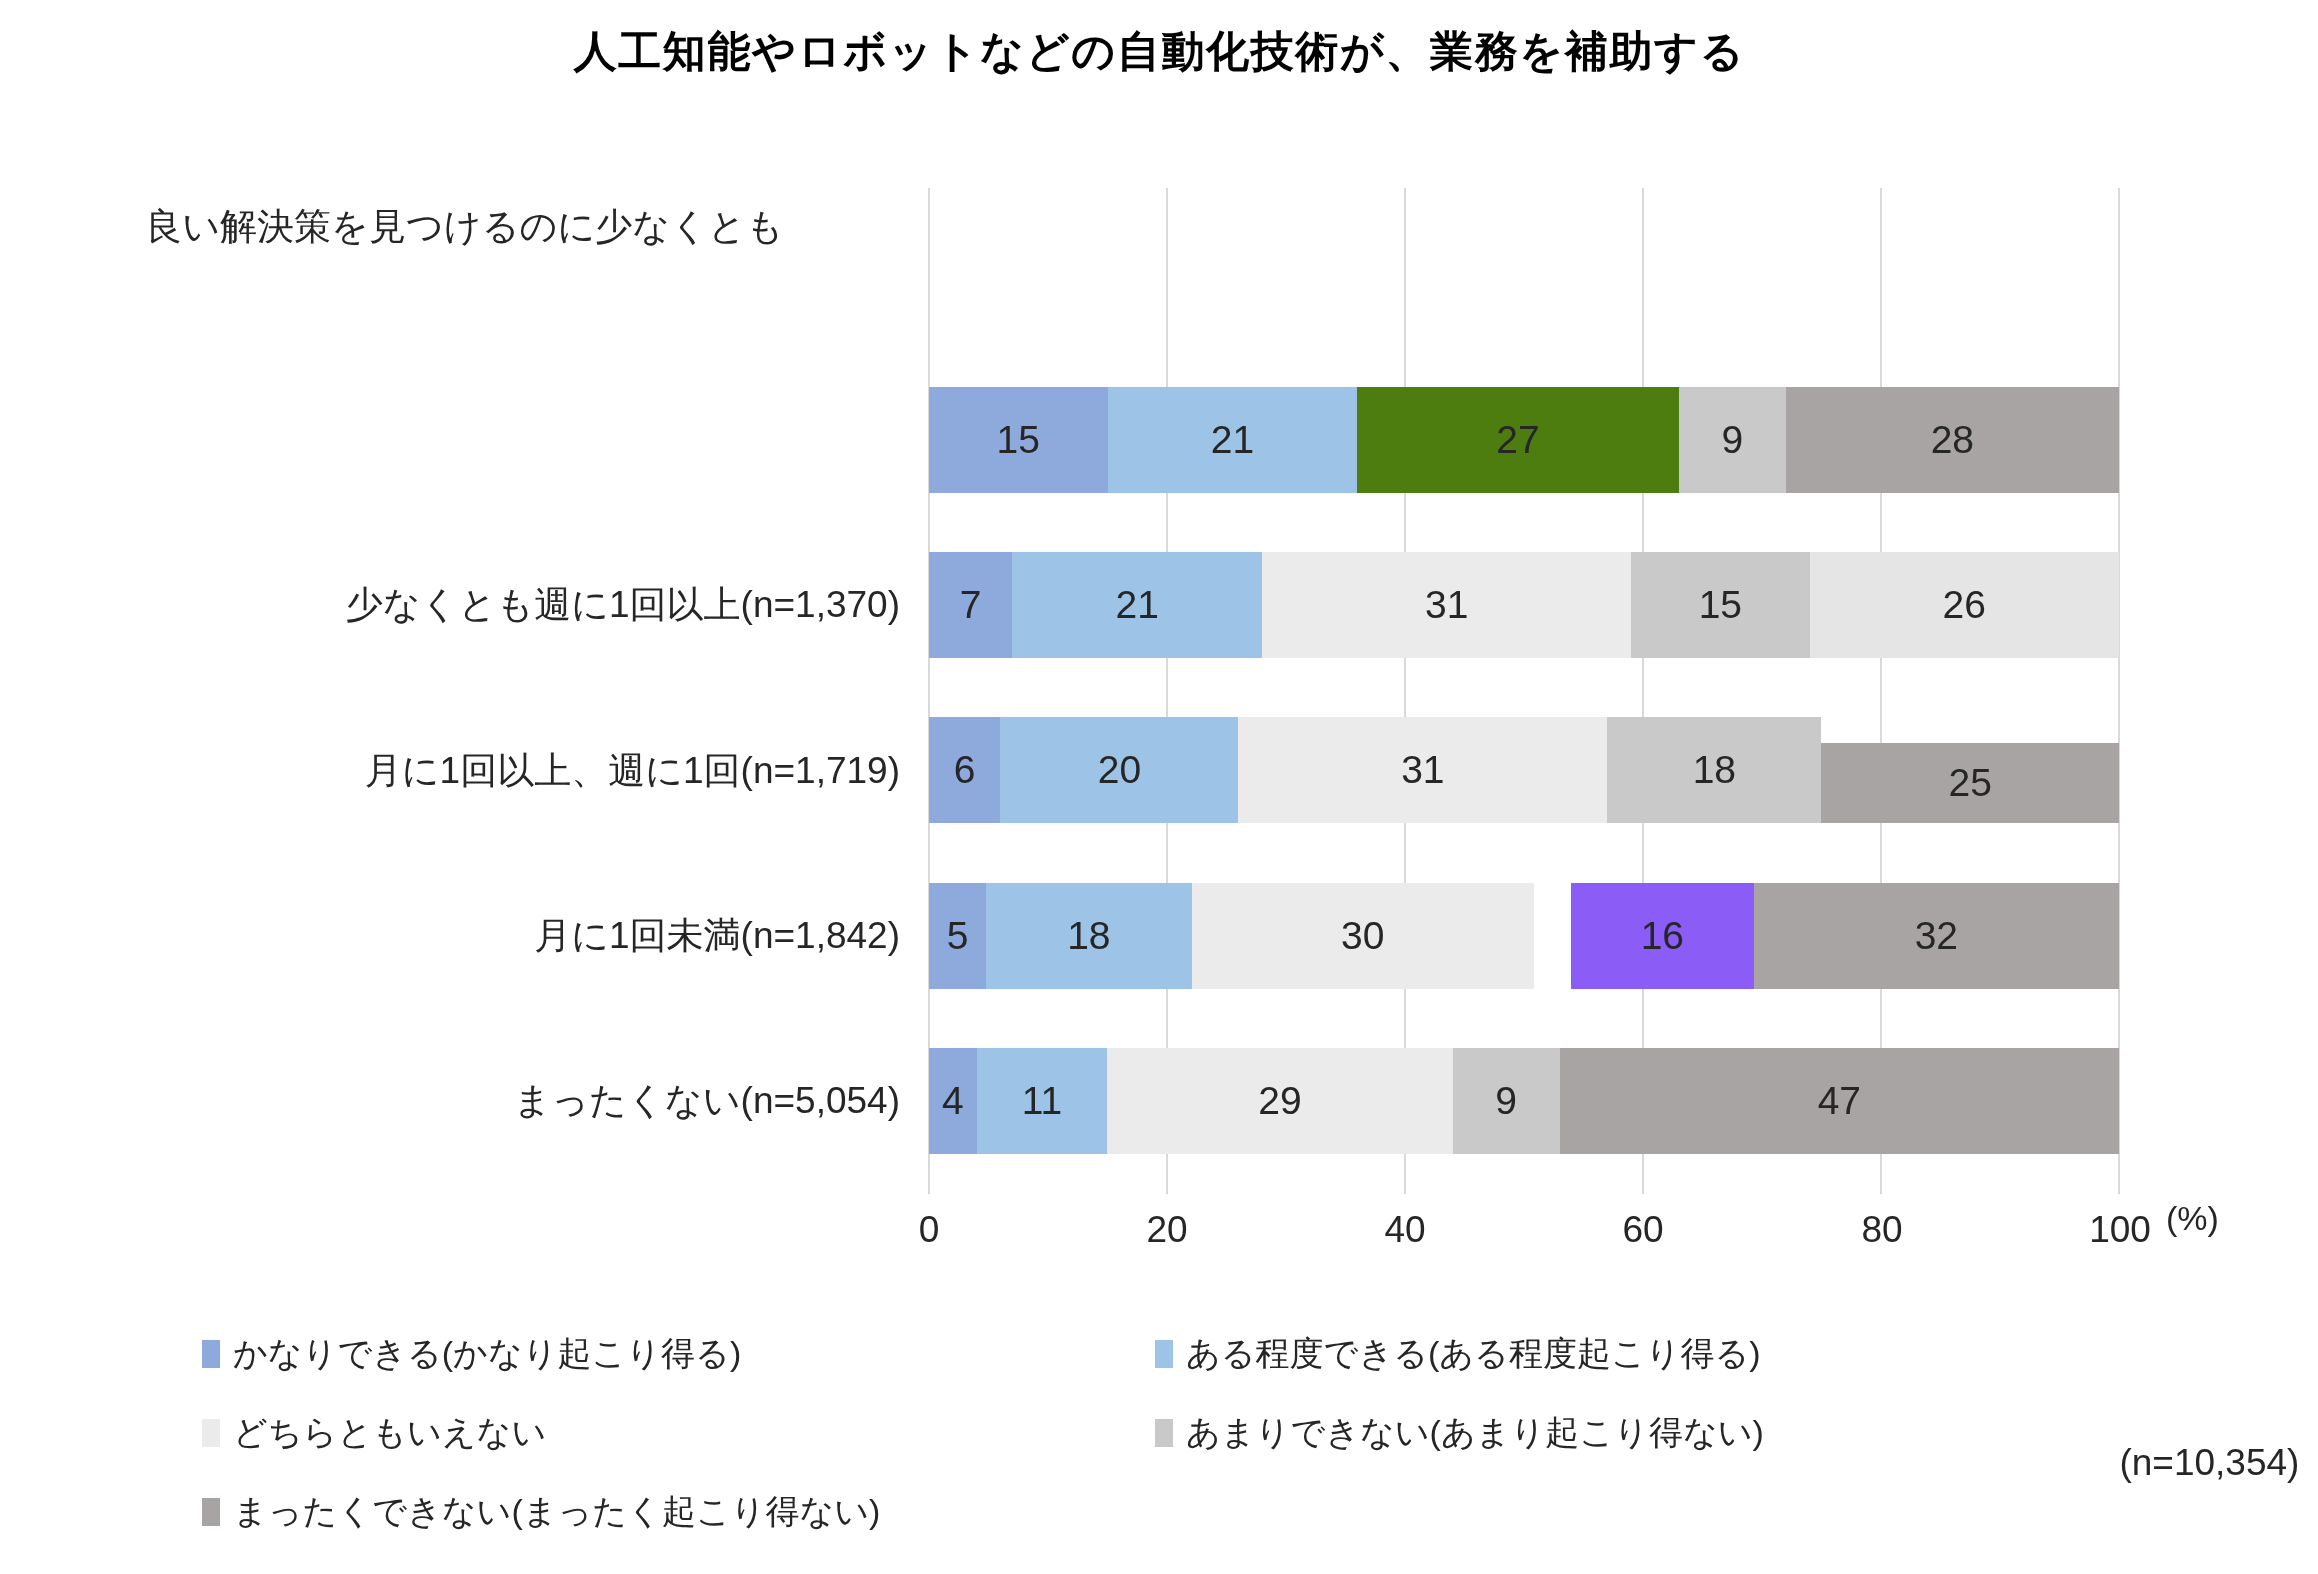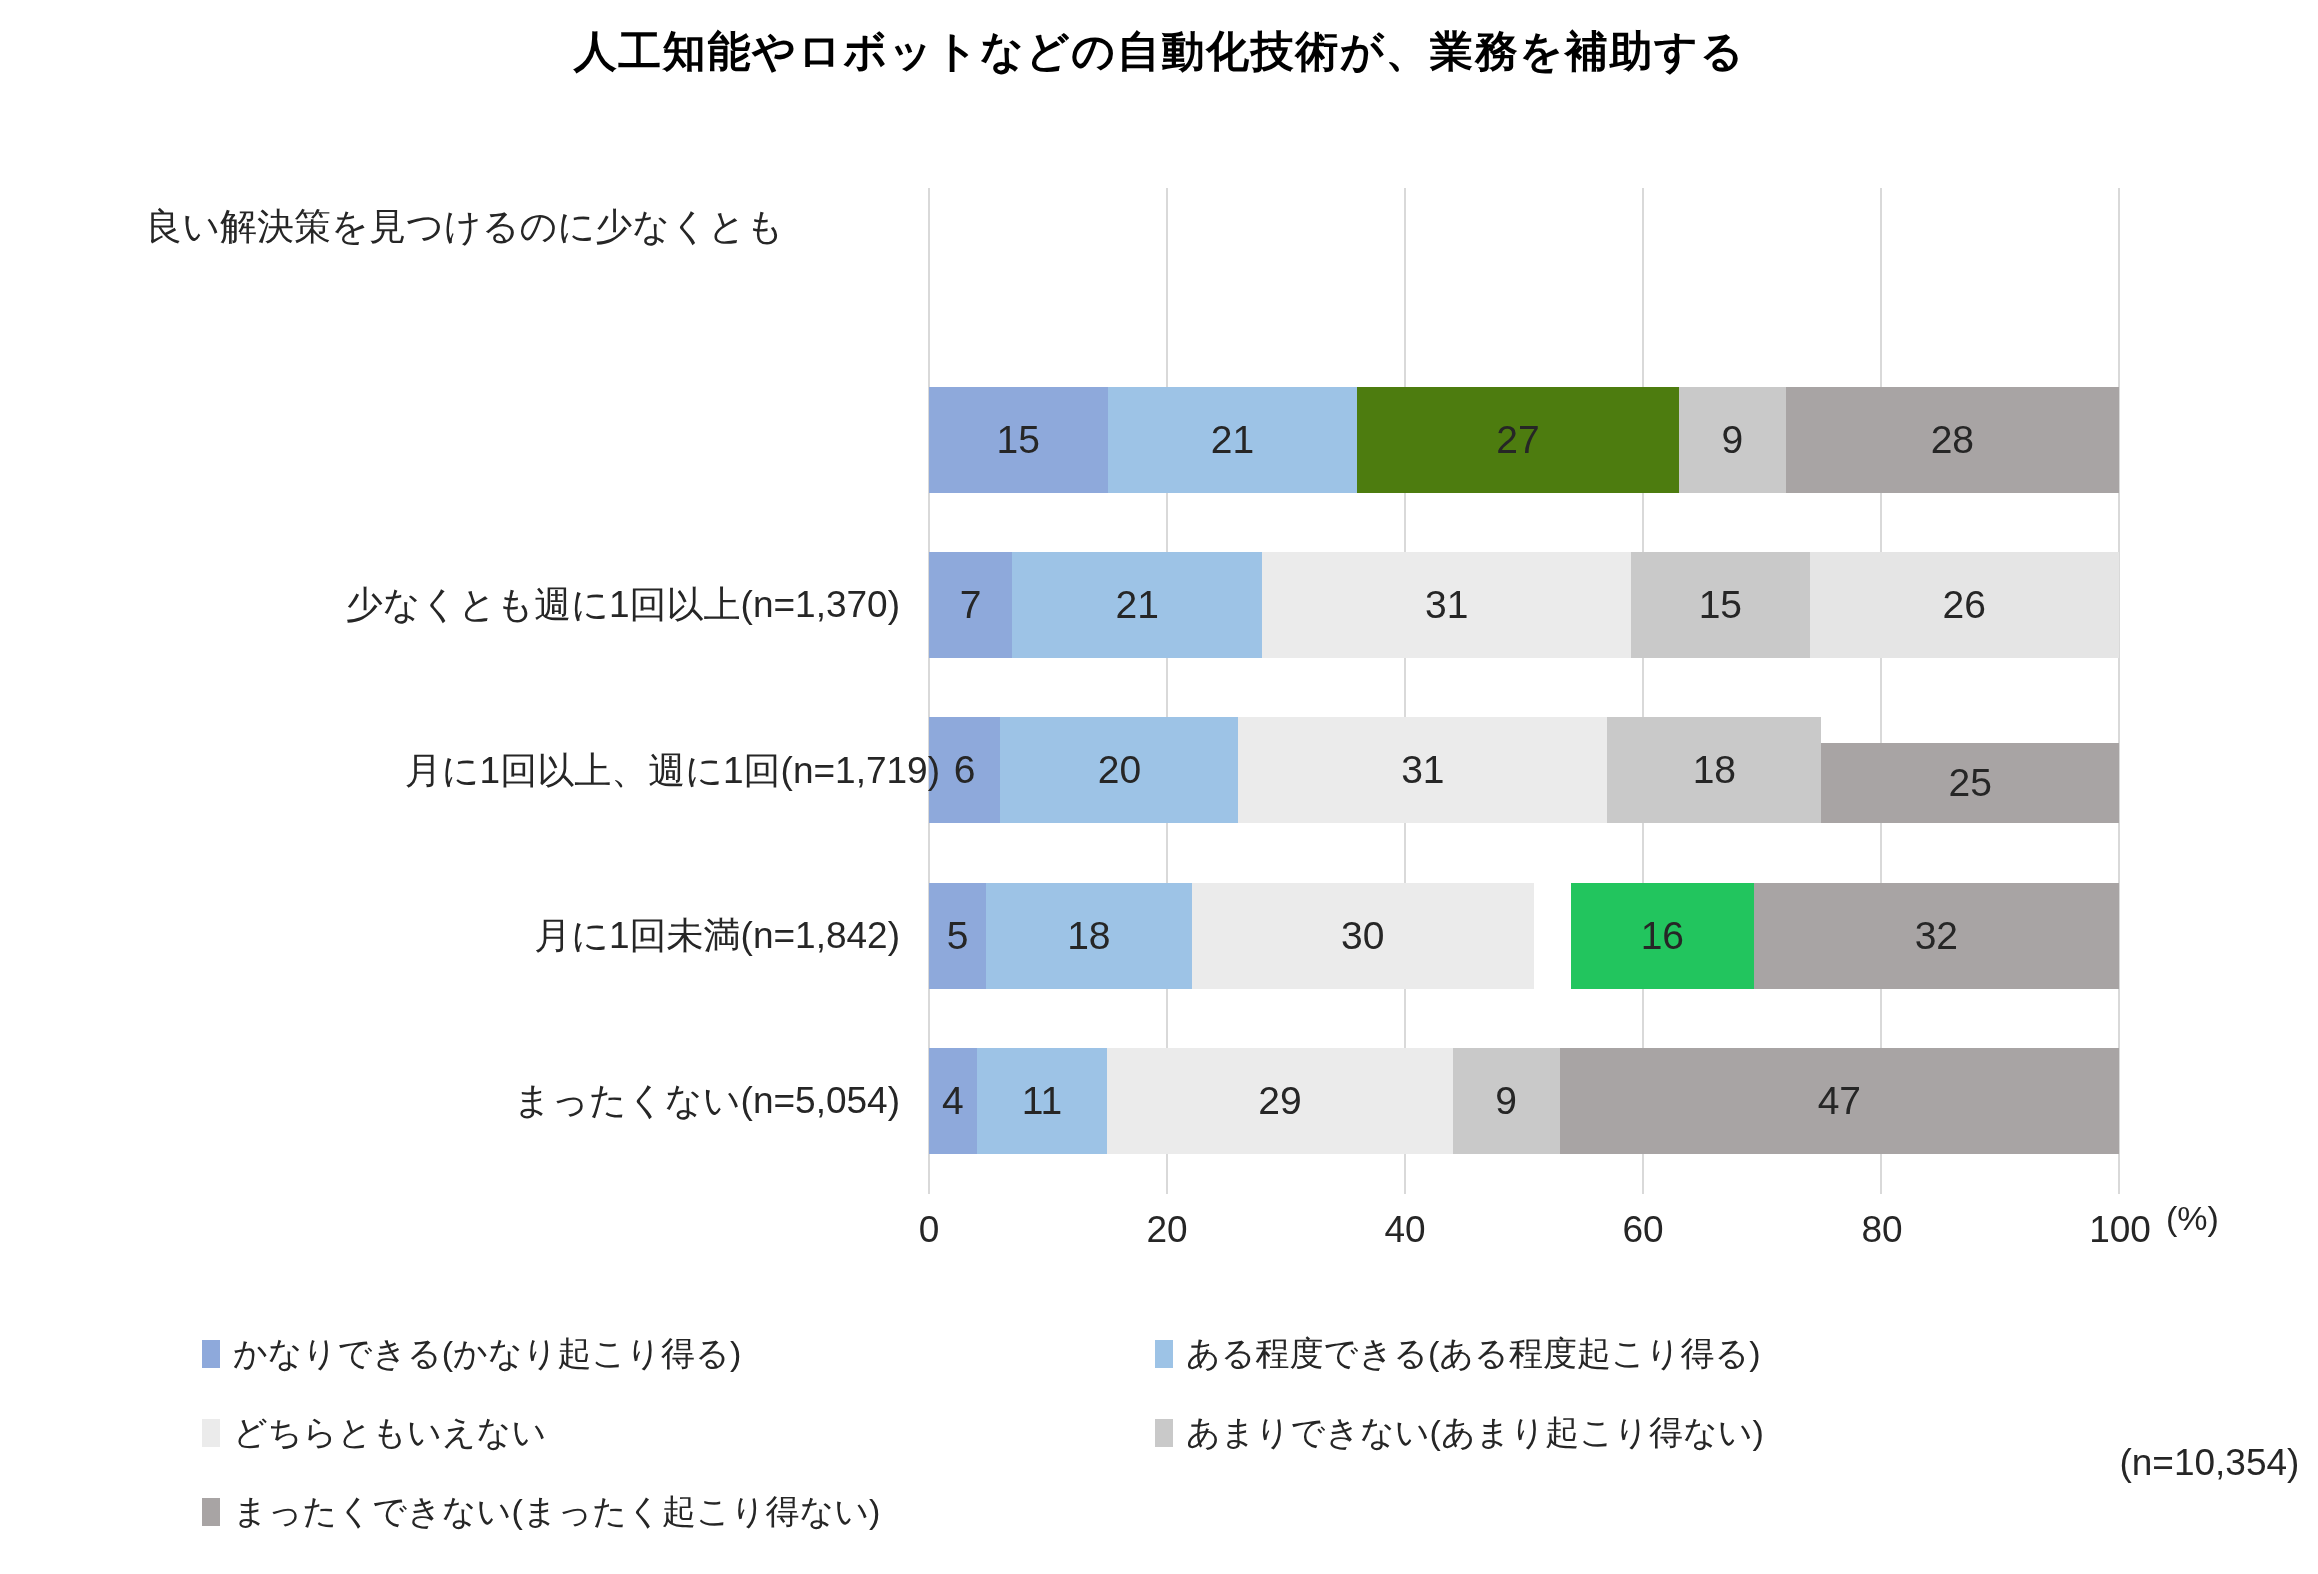--- a/index.html
+++ b/index.html
@@ -122,21 +122,21 @@
         <div class="seg" style="width: 6%; background: rgb(142, 169, 219);">6</div>
         <div class="seg" style="width: 20%; background: rgb(157, 195, 230);">20</div>
         <div class="seg" style="width: 31%; background: rgb(235, 235, 235);">31</div>
         <div class="seg" style="width: 18%; background: rgb(201, 201, 201);">18</div>
         <div class="seg" style="width: 25%; background: rgb(168, 164, 164); margin-top: 26px;">25</div>
       </div>
       <div class="bar-row" style="top: 695px;">
         <div class="seg" style="width: 5%; background: rgb(142, 169, 219);">5</div>
         <div class="seg" style="width: 18%; background: rgb(157, 195, 230);">18</div>
         <div class="seg" style="width: 30%; background: rgb(235, 235, 235);">30</div>
-        <div class="seg" style="width: 16%; background: #22c55e; margin-left: 37px;">16</div>
+        <div class="seg" style="width: 16%; background: #8b5cf6; margin-left: 37px;">16</div>
         <div class="seg" style="width: 32%; background: rgb(168, 164, 164);">32</div>
       </div>
       <div class="bar-row" style="top: 860px;">
         <div class="seg" style="width: 4%; background: rgb(142, 169, 219);">4</div>
         <div class="seg" style="width: 11%; background: rgb(157, 195, 230);">11</div>
         <div class="seg" style="width: 29%; background: rgb(235, 235, 235);">29</div>
         <div class="seg" style="width: 9%; background: rgb(201, 201, 201);">9</div>
         <div class="seg" style="width: 47%; background: rgb(168, 164, 164);">47</div>
       </div>
     </div>
@@ -171,17 +171,17 @@
       </div>
       <div class="legend-item">
         <span class="swatch" style="background: rgb(168, 164, 164);"></span>
         <span>まったくできない(まったく起こり得ない)</span>
       </div>
     </div>
 
   <div class="n-total">(n=10,354)</div>
 
     <div class="cat-label" style="top: 552px;">少なくとも週に1回以上(n=1,370)</div>
-    <div class="cat-label" style="top: 718px; padding-left: 40px;">月に1回以上、週に1回(n=1,719)</div>
+    <div class="cat-label" style="top: 718px;">月に1回以上、週に1回(n=1,719)</div>
     <div class="cat-label" style="top: 883px;">月に1回未満(n=1,842)</div>
     <div class="cat-label" style="top: 1048px;">まったくない(n=5,054)</div>
   </div>
 
 
 </body></html>

